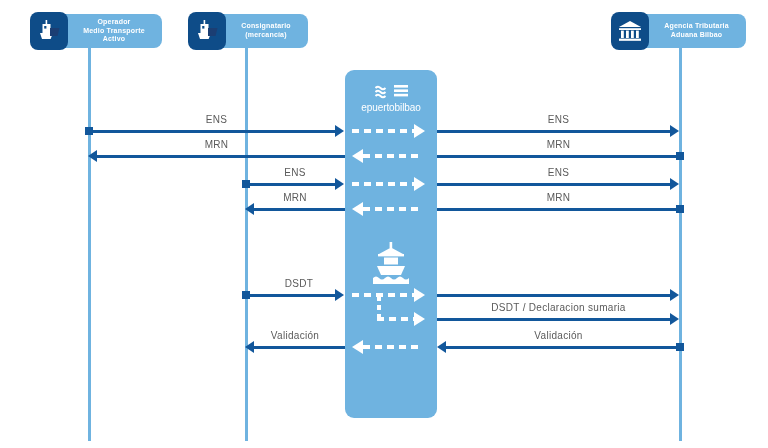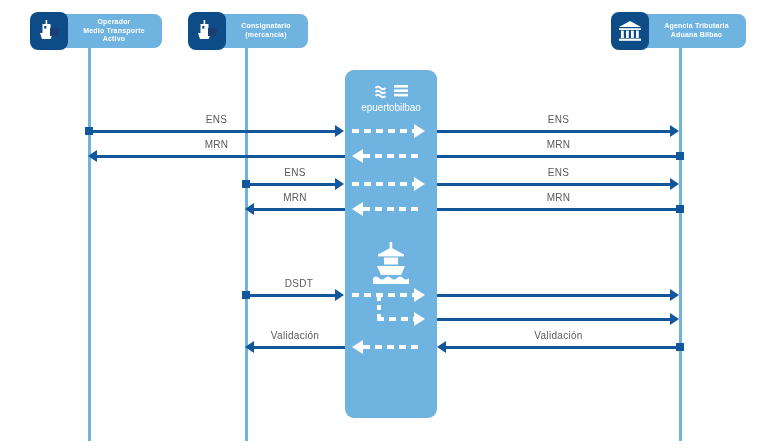--- a/index.html
+++ b/index.html
@@ -152,20 +152,21 @@
 
   <div class="dash-h" style="left:352px;top:293px;width:62px;"></div>
   <div class="dash-head right" style="left:414px;top:288px;"></div>
   <div class="dash-v" style="left:377px;top:296px;height:25px;"></div>
   <div class="dash-h" style="left:377px;top:317px;width:37px;"></div>
   <div class="dash-head right" style="left:414px;top:312px;"></div>
 
   <div class="msg-line" style="left:437px;top:294px;width:234px;"></div>
   <div class="msg-head right" style="left:670px;top:289px;"></div>
 
+  <div class="msg-label" style="left:437px;width:243px;top:302px;">DSDT / Declaracion sumaria</div>
   <div class="msg-line" style="left:437px;top:318px;width:234px;"></div>
   <div class="msg-head right" style="left:670px;top:313px;"></div>
 
   <div class="msg-label" style="left:245px;width:100px;top:330px;">Validación</div>
   <div class="msg-head left" style="left:245px;top:341px;"></div>
   <div class="msg-line" style="left:254px;top:346px;width:91px;"></div>
 
   <div class="dash-head left" style="left:352px;top:340px;"></div>
   <div class="dash-h" style="left:363px;top:345px;width:58px;"></div>
 

